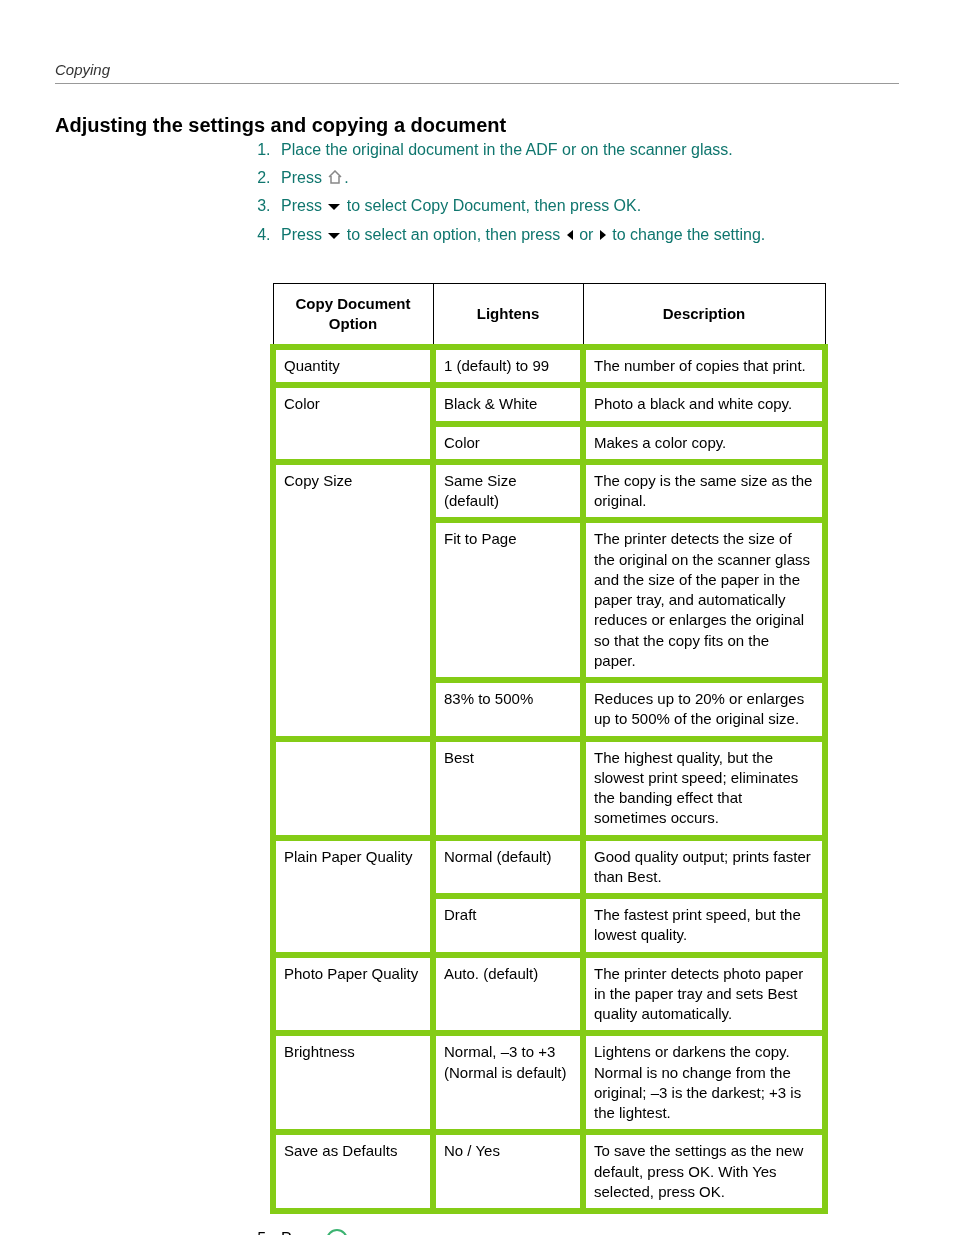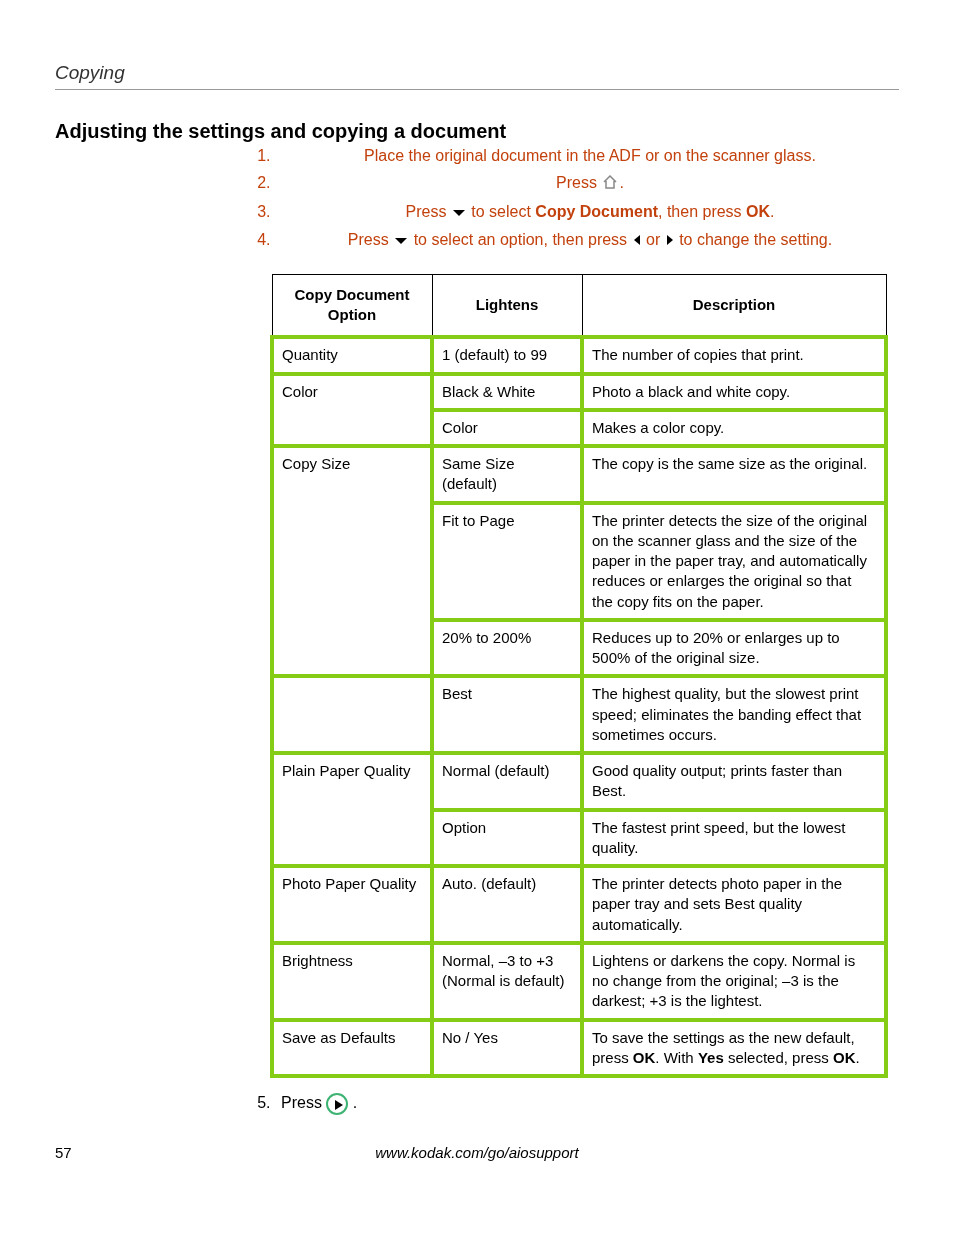--- a/index.html
+++ b/index.html
@@ -8,43 +8,42 @@
     padding: 60px 55px 40px 55px;
     width: 954px;
     font-family: Georgia, 'Times New Roman', serif;
     font-size: 16px;
     color: #000;
     line-height: 1.35;
     font-feature-settings: "lnum";
   }
   .header-section {
     font-style: italic;
-    font-size: 19px;
+    font-size: 15px;
     margin-bottom: 3px;
     font-family: Arial, Helvetica, sans-serif;
     color: #333;
   }
   .header-rule {
     border: none;
     border-top: 1.5px solid #999;
     margin: 0 0 28px 0;
   }
   h2 {
     font-family: Arial, Helvetica, sans-serif;
     font-weight: bold;
     font-size: 20px;
     margin: 0 0 0 0;
   }
   ol.steps {
-    margin: 0 0 22px 0;
+    margin: 0 0 36px 0;
     padding-left: 220px;
     font-family: Arial, Helvetica, sans-serif;
     font-size: 16px;
-    color: #c2410c;
-    text-align: center;
+    color: #0f766e;
   }
   ol.steps li {
     margin-bottom: 6px;
     padding-left: 6px;
   }
   .icon {
     display: inline-block;
     vertical-align: middle;
     margin: 0 1px;
   }
@@ -60,38 +59,38 @@
     vertical-align: middle;
   }
   .icon-play::after {
     content: "";
     position: absolute;
     left: 7px; top: 5px;
     border-left: 8px solid #000;
     border-top: 5px solid transparent;
     border-bottom: 5px solid transparent;
   }
-  .boldtxt { font-weight: bold; }
+  .boldtxt { font-weight: normal; }
   table.settings {
     border-collapse: collapse;
-    width: 618px;
+    width: 558px;
     margin-left: 215px;
     font-family: Arial, Helvetica, sans-serif;
     font-size: 15px;
   }
   table.settings th {
     border: 1.5px solid #000;
     padding: 10px 8px;
     font-weight: bold;
     text-align: center;
     vertical-align: middle;
     font-size: 15px;
   }
   table.settings td {
-    border: 4px solid #84cc16;
+    border: 6px solid #84cc16;
     padding: 6px 8px;
     vertical-align: top;
     text-align: left;
   }
   table.settings th:nth-child(1) { width: 160px; }
   table.settings th:nth-child(2) { width: 150px; }
   .footer {
     margin-top: 28px;
     font-family: Arial, Helvetica, sans-serif;
   }
@@ -175,36 +174,36 @@
       <td>Same Size (default)</td>
       <td>The copy is the same size as the original.</td>
     </tr>
     <tr>
       <td class="noborder-top noborder-bottom"></td>
       <td>Fit to Page</td>
       <td>The printer detects the size of the original on the scanner glass and the size of the paper in the paper tray, and automatically reduces or enlarges the original so that the copy fits on the paper.</td>
     </tr>
     <tr>
       <td class="noborder-top"></td>
-      <td>20% to 200%</td>
+      <td>83% to 500%</td>
       <td>Reduces up to 20% or enlarges up to 500% of the original size.</td>
     </tr>
     <tr>
       <td class="noborder-top noborder-bottom"></td>
       <td>Best</td>
       <td>The highest quality, but the slowest print speed; eliminates the banding effect that sometimes occurs.</td>
     </tr>
     <tr>
       <td class="noborder-bottom">Plain Paper Quality</td>
       <td>Normal (default)</td>
       <td>Good quality output; prints faster than Best.</td>
     </tr>
     <tr>
       <td class="noborder-top"></td>
-      <td>Option</td>
+      <td>Draft</td>
       <td>The fastest print speed, but the lowest quality.</td>
     </tr>
     <tr>
       <td>Photo Paper Quality</td>
       <td>Auto. (default)</td>
       <td>The printer detects photo paper in the paper tray and sets Best quality automatically.</td>
     </tr>
     <tr>
       <td>Brightness</td>
       <td>Normal, –3 to +3 (Normal is default)</td>

